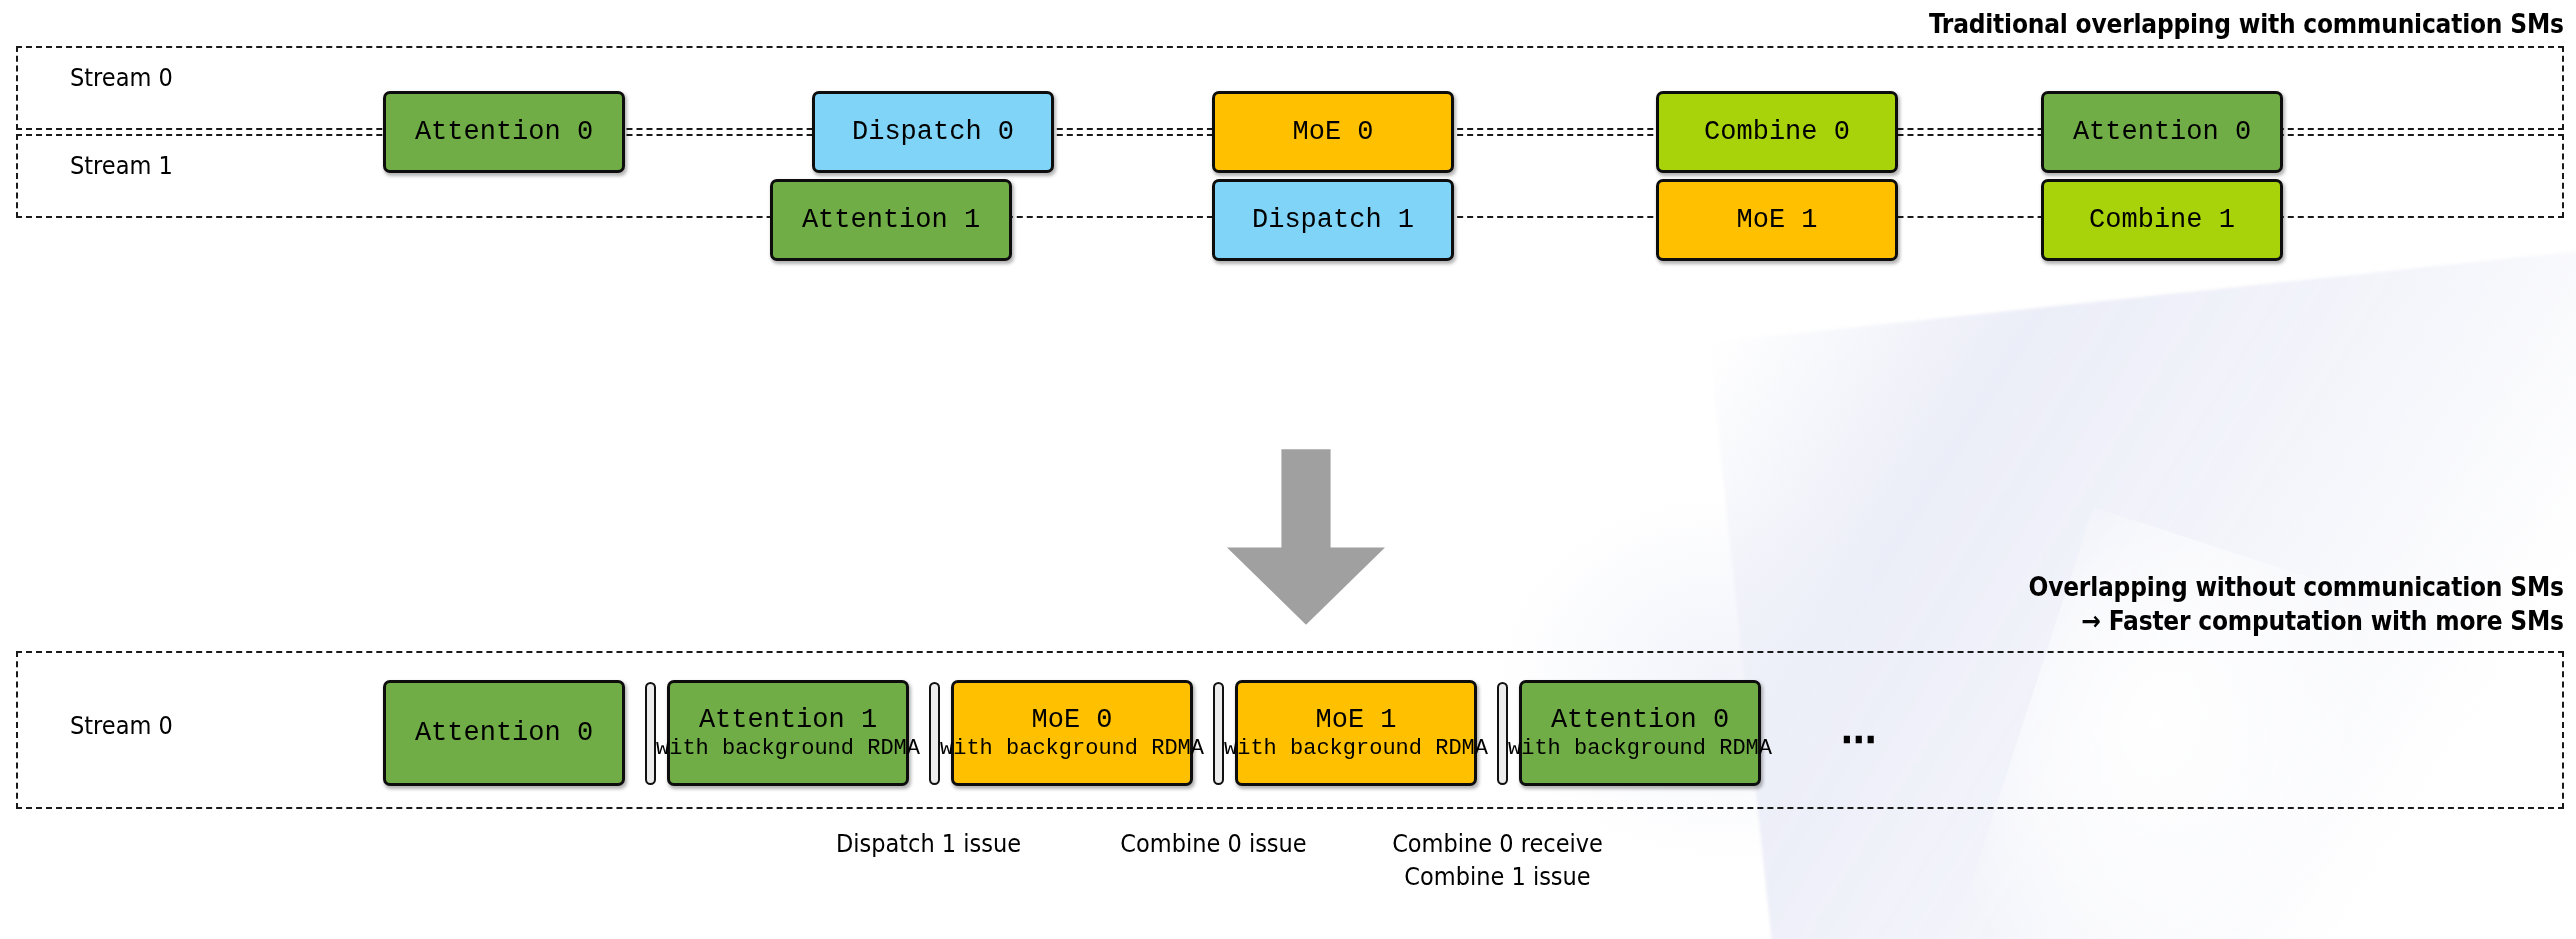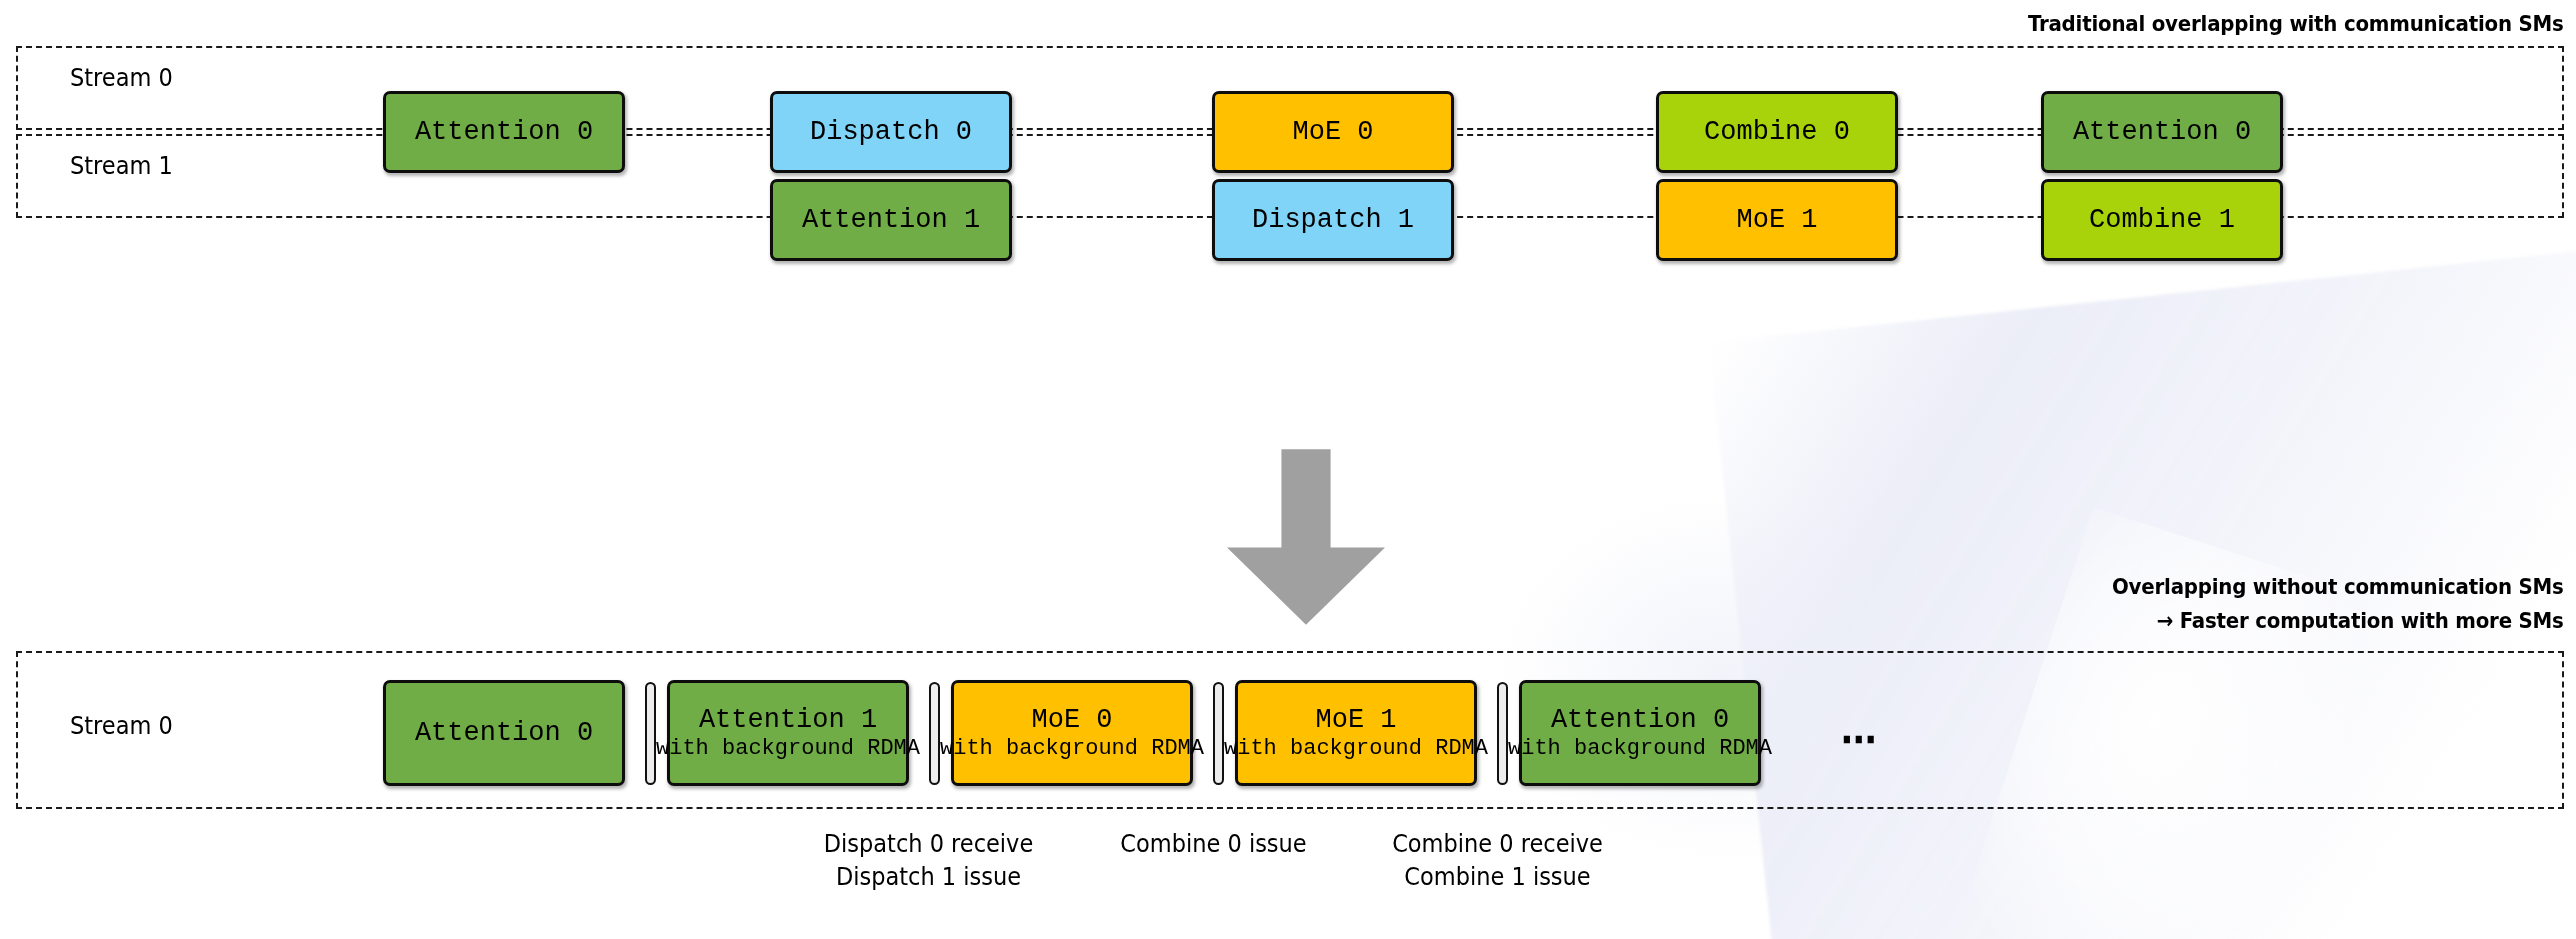--- a/index.html
+++ b/index.html
@@ -53,21 +53,21 @@
   .canvas {
     position: absolute;
     inset: 0;
     z-index: 1;
   }
 
   
   .section-title {
     position: absolute;
     font-weight: bold;
-    font-size: 22px;
+    font-size: 26px;
     line-height: 34px;
     letter-spacing: -0.2px;
     text-align: right;
     white-space: nowrap;
     font-stretch: condensed;
     margin-left: 28px;
   }
   #title-top  { right: 12.3px; top: 7px; }
   #title-bot  { right: 12.3px; top: 570px; }
 
@@ -173,21 +173,21 @@
 
   <div class="lane" id="lane-s0-top"></div>
   <div class="lane-label" style="left:70px; top:65px;">Stream 0</div>
 
   <div class="lane" id="lane-s1-top"></div>
   <div class="lane-label" style="left:70px; top:153px;">Stream 1</div>
 
   <div class="block" style="left: 383px; top: 91px; width: 242px; height: 82px; background: rgb(112, 173, 71);">
     <span class="b-title">Attention 0</span>
   </div>
-  <div class="block" style="left: 770px; top: 91px; width: 242px; height: 82px; background: rgb(127, 212, 247);">
+  <div class="block" style="left: 812px; top: 91px; width: 242px; height: 82px; background: rgb(127, 212, 247);">
     <span class="b-title">Dispatch 0</span>
   </div>
   <div class="block" style="left: 1212px; top: 91px; width: 242px; height: 82px; background: rgb(255, 192, 0);">
     <span class="b-title">MoE 0</span>
   </div>
   <div class="block" style="left: 1656px; top: 91px; width: 242px; height: 82px; background: rgb(168, 210, 10);">
     <span class="b-title">Combine 0</span>
   </div>
   <div class="block" style="left: 2041px; top: 91px; width: 242px; height: 82px; background: rgb(112, 173, 71);">
     <span class="b-title">Attention 0</span>
@@ -249,21 +249,20 @@
 
   <div class="block two-line" style="left: 1519px; top: 680px; width: 242px; height: 106px; background: rgb(112, 173, 71);">
     <span class="b-title">Attention 0</span>
     <span class="b-sub">with background RDMA</span>
   </div>
 
   <div class="ellipsis" style="left:1841px; top:720px;">⋯</div>
 
 
   <div class="caption" style="left:779px; top:827px; width:299px;">
-    <div>Dispatch 0 receive</div>
     <div>Dispatch 1 issue</div>
   </div>
 
   <div class="caption" style="left:1064px; top:827px; width:299px;">
     <div>Combine 0 issue</div>
   </div>
 
   <div class="caption" style="left:1348px; top:827px; width:299px;">
     <div>Combine 0 receive</div>
     <div>Combine 1 issue</div>

